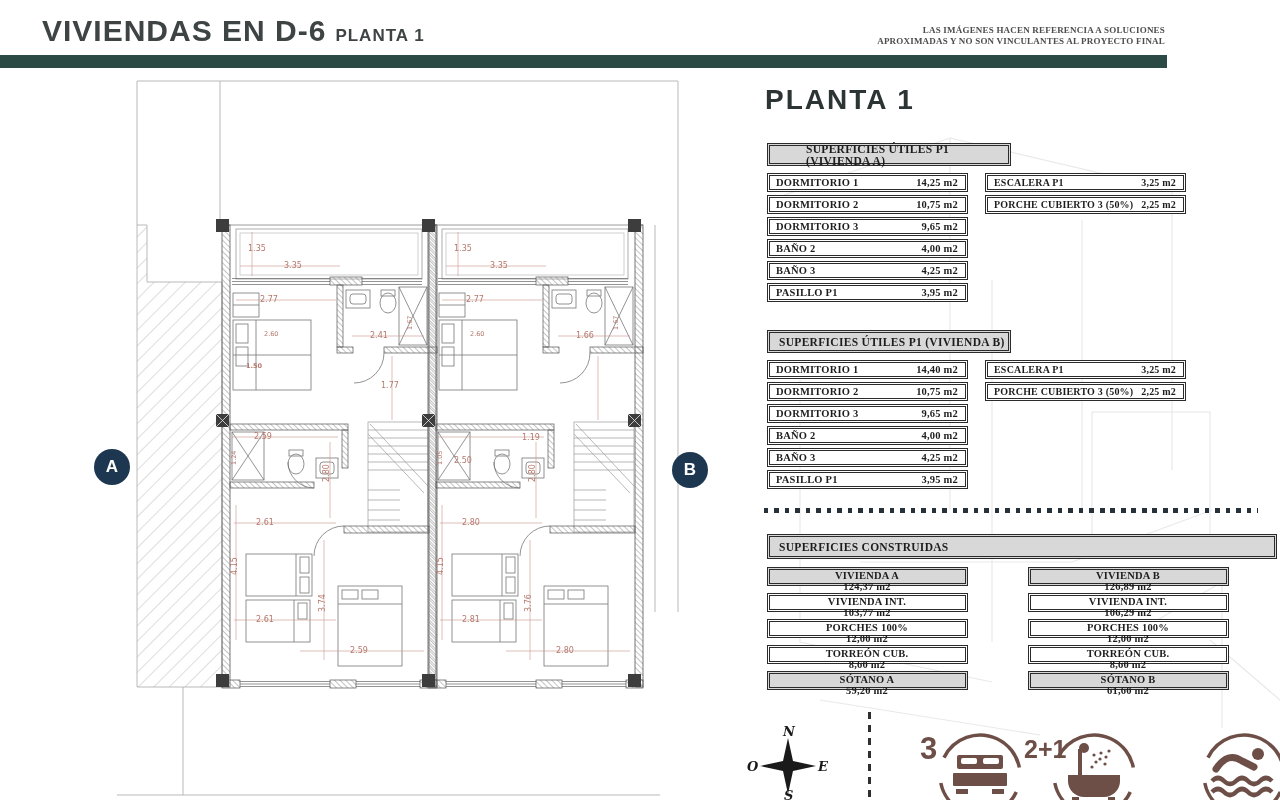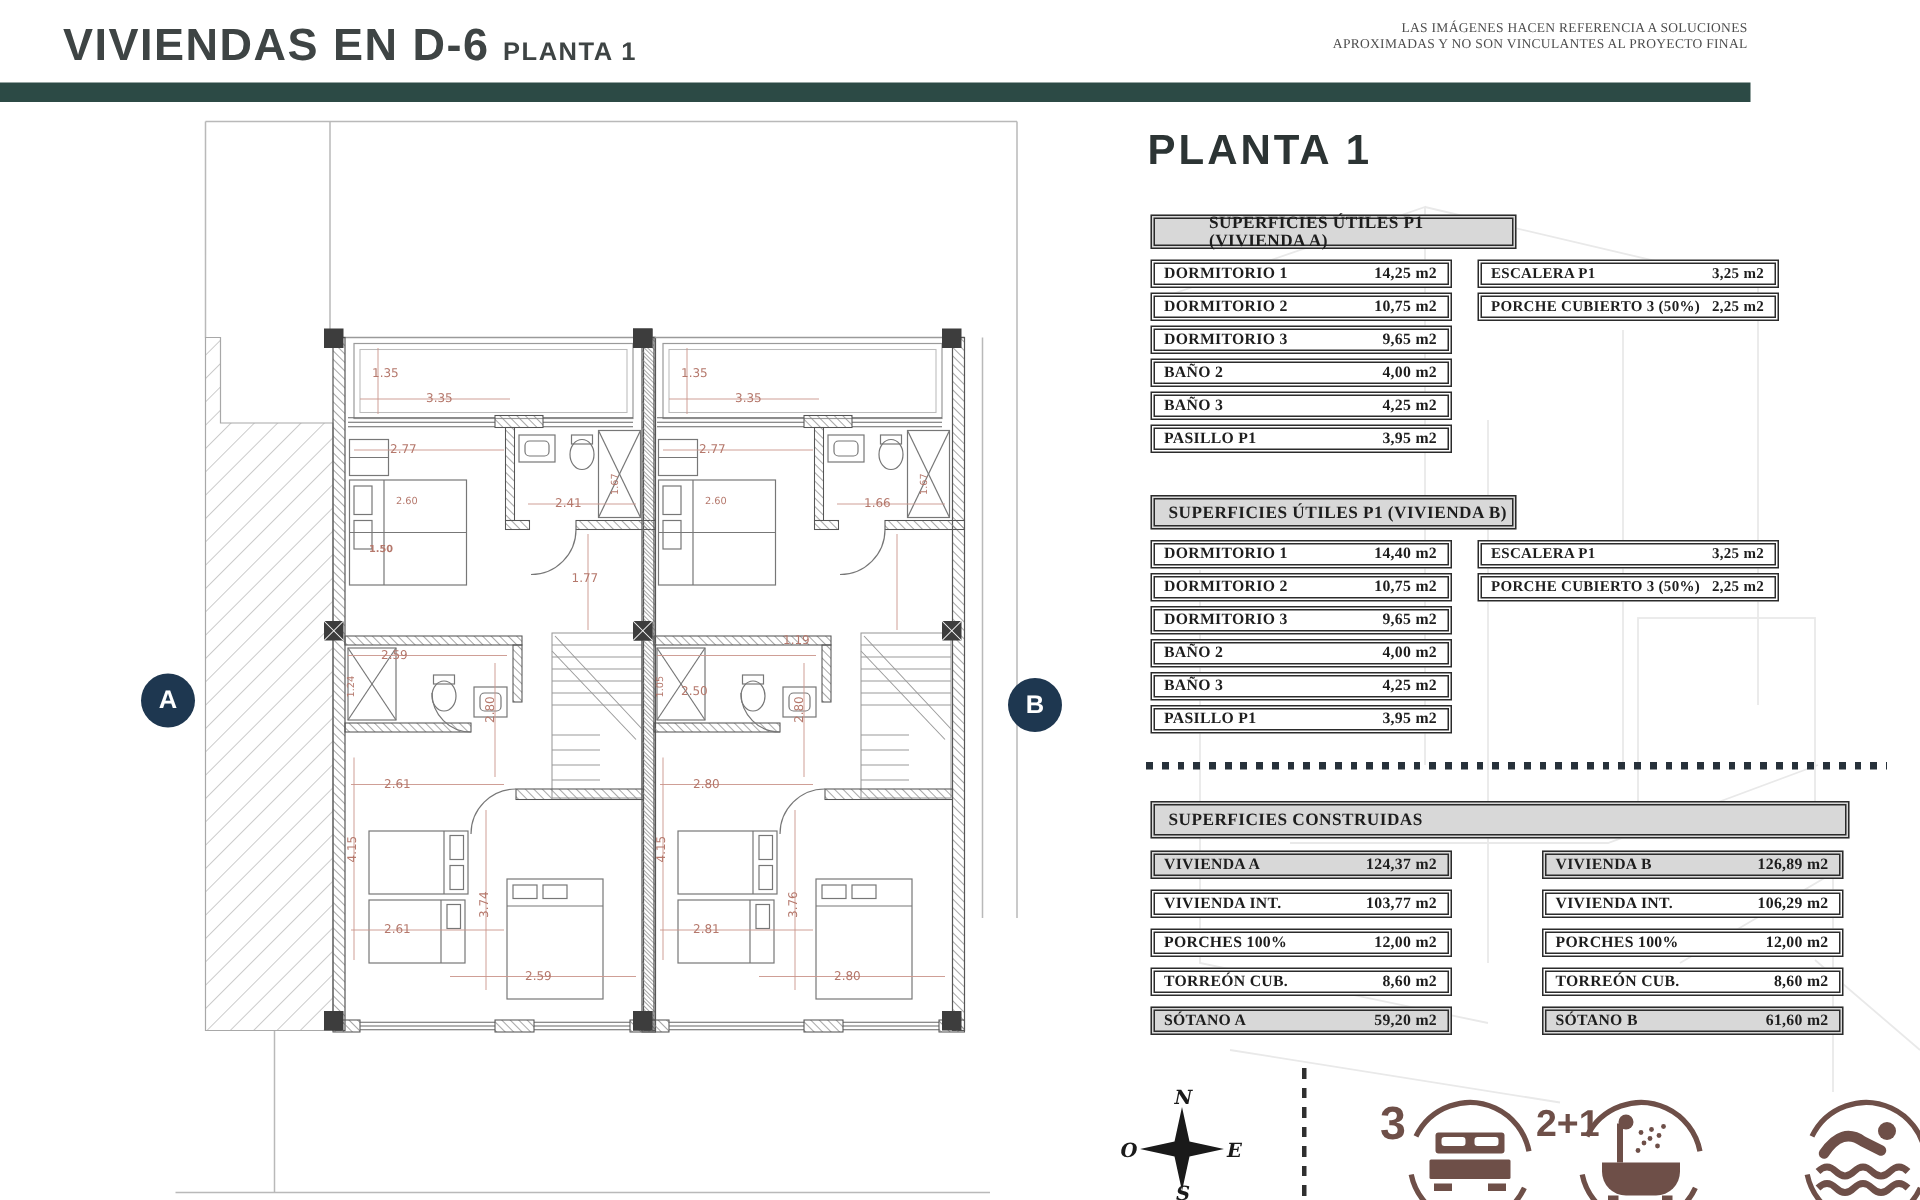--- a/index.html
+++ b/index.html
@@ -2,37 +2,37 @@
 <html><head>
 <meta charset="utf-8">
 <style>
   html,body{margin:0;padding:0;}
   body{width:1280px;height:800px;position:relative;overflow:hidden;background:#fff;
        font-family:"Liberation Sans",sans-serif;}
   
   .hdr-title{position:absolute;left:42px;top:14px;color:#3e4444;font-weight:bold;
              font-size:30px;letter-spacing:1px;white-space:nowrap;}
   .hdr-sub{font-size:17px;letter-spacing:1px;margin-left:9px;}
-  .disclaimer{position:absolute;right:115px;top:13px;width:300px;text-align:right;
-              font-family:"Liberation Serif",serif;font-weight:normal;font-size:9px;
+  .disclaimer{position:absolute;right:115px;top:25px;width:300px;text-align:right;
+              font-family:"Liberation Serif",serif;font-weight:bold;font-size:9px;
               line-height:11px;color:#4d4d4d;letter-spacing:.2px;}
   .accent-bar{position:absolute;left:0;top:55px;width:1167px;height:13px;background:#2c4a45;}
   
   .panel-title{position:absolute;left:765px;top:84px;color:#2c3434;font-weight:bold;
                font-size:28px;letter-spacing:2px;}
   .thead{position:absolute;box-sizing:border-box;background:#d8d8d8;border:3px double #2b2b2b;
          font-family:"Liberation Serif",serif;font-weight:bold;font-size:11.5px;color:#1d1d1d;
          display:flex;align-items:center;padding-left:9px;letter-spacing:.3px;}
   .tcol{position:absolute;display:flex;flex-direction:column;}
   .trow{box-sizing:border-box;border:3px double #2b2b2b;background:#fff;width:201px;height:19px;
         font-family:"Liberation Serif",serif;font-weight:bold;font-size:10.5px;color:#1d1d1d;
         display:flex;justify-content:space-between;align-items:center;padding:0 7px 0 6px;
         letter-spacing:.2px;white-space:nowrap;}
   .gap3>.trow{margin-bottom:3px;}
-  .gap7>.trow{margin-bottom:7px;}
+  .gap7>.trow{margin-bottom:7px;flex-direction:column;}
   .trow.shade{background:#d8d8d8;}
   .dots{position:absolute;left:764px;top:508px;width:494px;height:5px;
         background:repeating-linear-gradient(90deg,#27313a 0 4.5px,transparent 4.5px 10.5px);}
   
   .plan-dim{position:absolute;font-family:"DejaVu Sans",sans-serif;font-size:8px;color:#b5786c;
             white-space:nowrap;}
   .plan-dim.sm{font-size:6.5px;}
   .plan-dim.rot{transform:rotate(-90deg);transform-origin:left top;}
   .badge{position:absolute;width:36px;height:36px;border-radius:50%;background:#1e3750;
          color:#fff;font-weight:bold;font-size:17px;display:flex;align-items:center;
@@ -250,21 +250,21 @@
     <span class="plan-dim" style="left: 256px; top: 615px;">2.61</span>
     <span class="plan-dim" style="left: 350px; top: 646px;">2.59</span>
     <span class="plan-dim" style="left: 454px; top: 244px;">1.35</span>
     <span class="plan-dim" style="left: 490px; top: 261px;">3.35</span>
     <span class="plan-dim" style="left: 466px; top: 295px;">2.77</span>
     <span class="plan-dim sm" style="left: 470px; top: 330px;">2.60</span>
     <span class="plan-dim" style="left: 576px; top: 331px;">1.66</span>
     <span class="plan-dim rot sm" style="left: 612px; top: 330px;">1.67</span>
     <span class="plan-dim" style="left: 454px; top: 456px;">2.50</span>
     <span class="plan-dim rot sm" style="left: 436px; top: 465px;">1.05</span>
-    <span class="plan-dim" style="left: 522px; top: 422px; text-align: center;">1.19</span>
+    <span class="plan-dim" style="left: 522px; top: 433px; text-align: center;">1.19</span>
     <span class="plan-dim rot" style="left: 528px; top: 482px;">2.80</span>
     <span class="plan-dim" style="left: 462px; top: 518px;">2.80</span>
     <span class="plan-dim rot" style="left: 436px; top: 575px;">4.15</span>
     <span class="plan-dim rot" style="left: 524px; top: 612px;">3.76</span>
     <span class="plan-dim" style="left: 462px; top: 615px;">2.81</span>
     <span class="plan-dim" style="left: 556px; top: 646px;">2.80</span>
   </div>
 
 <div class="badge" style="left:94px;top:449px;">A</div>
 <div class="badge" style="left:672px;top:452px;">B</div>
@@ -346,21 +346,21 @@
     <span>3,25 m2</span>
   </div>
     <div class="trow" style="font-size:10px;">
     <span>PORCHE CUBIERTO 3 (50%)</span>
     <span>2,25 m2</span>
   </div>
   </div>
 
 <div class="dots"></div>
 
-<div class="thead" style="left:767px;top:534px;width:466px;height:25px;">SUPERFICIES CONSTRUIDAS</div>
+<div class="thead" style="left:767px;top:534px;width:510px;height:25px;">SUPERFICIES CONSTRUIDAS</div>
 <div class="tcol gap7" style="left:767px;top:567px;">
 
 <div class="trow shade">
     <span>VIVIENDA A</span>
     <span>124,37 m2</span>
   </div>
     <div class="trow">
     <span>VIVIENDA INT.</span>
     <span>103,77 m2</span>
   </div>

